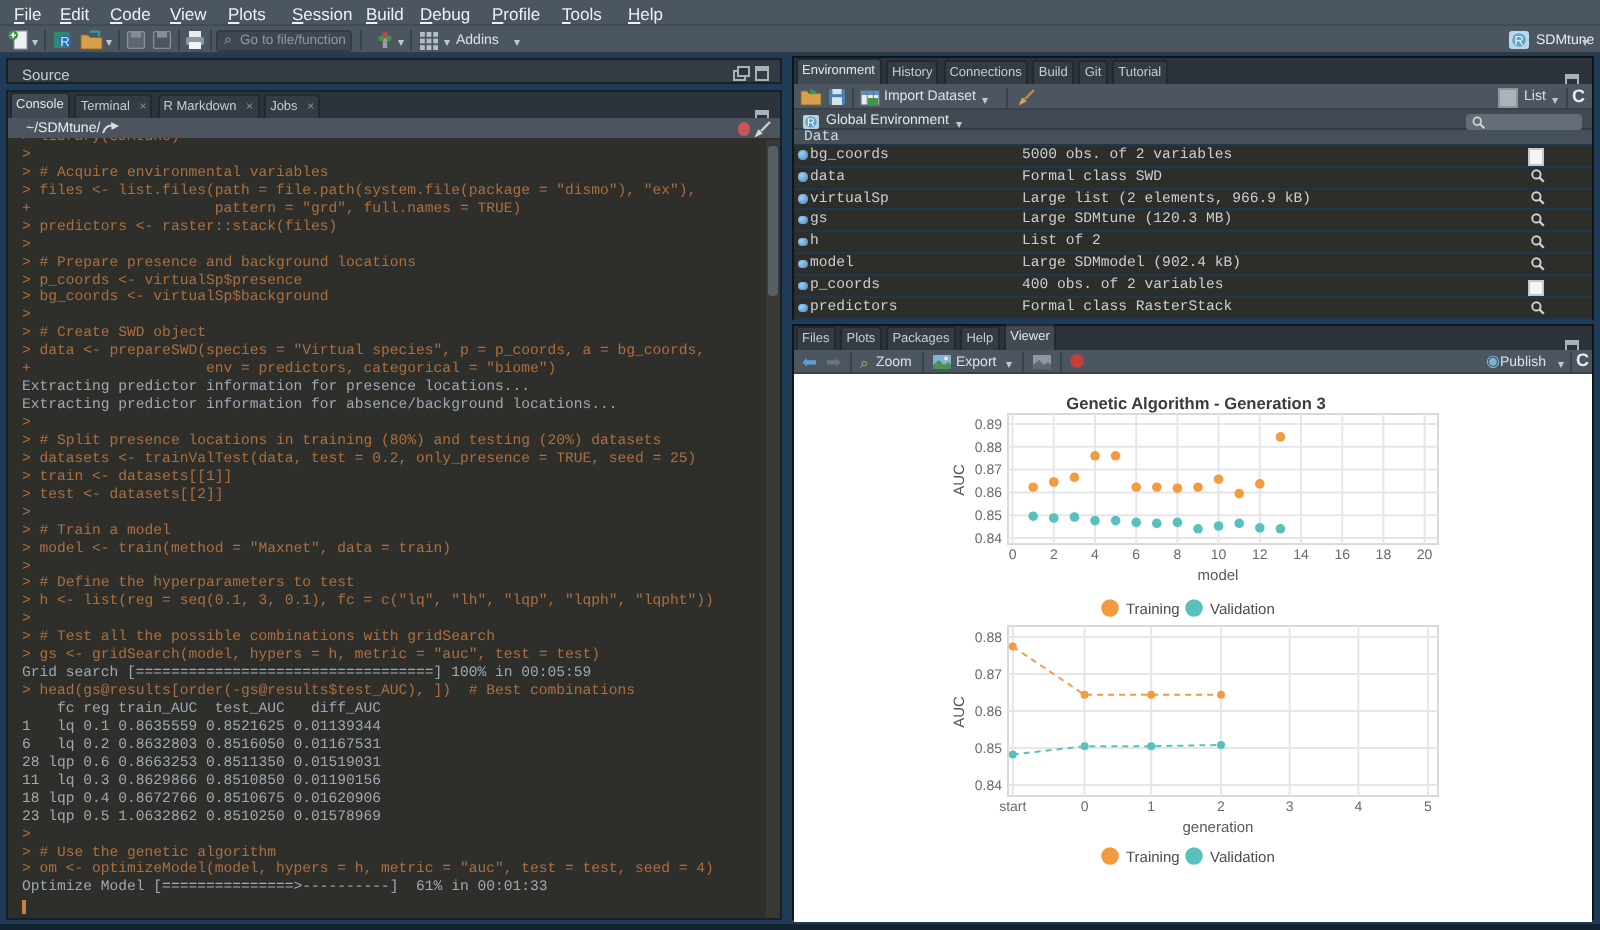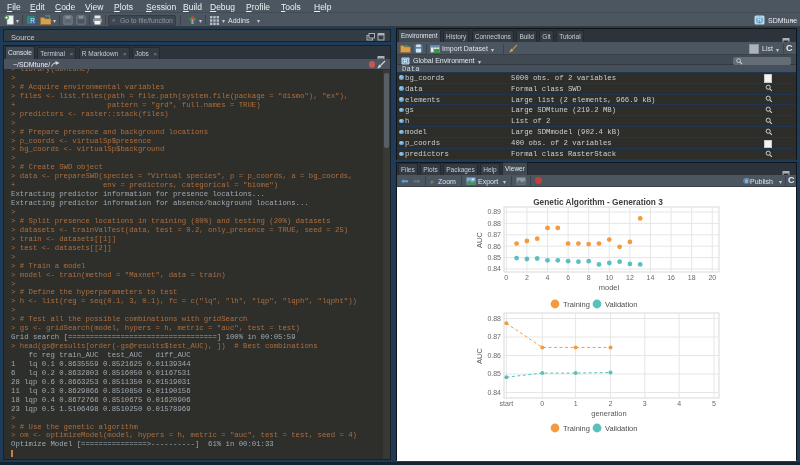--- a/index.html
+++ b/index.html
@@ -203,21 +203,21 @@
 <span class="ci">&gt; # Test all the possible combinations with gridSearch</span>
 <span class="ci">&gt; gs &lt;- gridSearch(model, hypers = h, metric = "auc", test = test)</span>
 <span class="co">Grid search [==================================] 100% in 00:05:59</span>
 <span class="ci">&gt; head(gs@results[order(-gs@results$test_AUC), ])  # Best combinations</span>
 <span class="co">    fc reg train_AUC  test_AUC   diff_AUC</span>
 <span class="co">1   lq 0.1 0.8635559 0.8521625 0.01139344</span>
 <span class="co">6   lq 0.2 0.8632803 0.8516050 0.01167531</span>
 <span class="co">28 lqp 0.6 0.8663253 0.8511350 0.01519031</span>
 <span class="co">11  lq 0.3 0.8629866 0.8510850 0.01190156</span>
 <span class="co">18 lqp 0.4 0.8672766 0.8510675 0.01620906</span>
-<span class="co">23 lqp 0.5 1.5106498 0.8510250 0.01578969</span>
+<span class="co">23 lqp 0.5 1.0632862 0.8510250 0.01578969</span>
 <span class="ci">&gt;</span>
 <span class="ci">&gt; # Use the genetic algorithm</span>
 <span class="ci">&gt; om &lt;- optimizeModel(model, hypers = h, metric = "auc", test = test, seed = 4)</span>
 <span class="co">Optimize Model [===============&gt;----------]  61% in 00:01:33</span>
 <span style="display:inline-block;width:2px;height:7px;background:#c97f45;margin-top:1px;"></span></pre>
     </div>
   <div id="cscroll" class="abs"></div>
   <div id="cthumb" class="abs"></div>
 </div>
 
@@ -296,31 +296,31 @@
         <span class="dot"></span>
         <span class="nm">data</span>
         <span class="vl">Formal class SWD</span>
         <svg class="mag" viewBox="0 0 10 10">
           <circle cx="4" cy="4" r="2.6" fill="none" stroke="#cdd3d8" stroke-width="1.2"></circle>
           <line x1="6" y1="6" x2="8.6" y2="8.6" stroke="#cdd3d8" stroke-width="1.4"></line>
         </svg>
       </div>
 <div class="erow mono" style="top:21.8px;">
         <span class="dot"></span>
-        <span class="nm">elements</span>
+        <span class="nm">virtualSp</span>
         <span class="vl">Large list (2 elements, 966.9 kB)</span>
         <svg class="mag" viewBox="0 0 10 10">
           <circle cx="4" cy="4" r="2.6" fill="none" stroke="#cdd3d8" stroke-width="1.2"></circle>
           <line x1="6" y1="6" x2="8.6" y2="8.6" stroke="#cdd3d8" stroke-width="1.4"></line>
         </svg>
       </div>
 <div class="erow mono" style="top:32.7px;">
         <span class="dot"></span>
         <span class="nm">gs</span>
-        <span class="vl">Large SDMtune (219.2 MB)</span>
+        <span class="vl">Large SDMtune (120.3 MB)</span>
         <svg class="mag" viewBox="0 0 10 10">
           <circle cx="4" cy="4" r="2.6" fill="none" stroke="#cdd3d8" stroke-width="1.2"></circle>
           <line x1="6" y1="6" x2="8.6" y2="8.6" stroke="#cdd3d8" stroke-width="1.4"></line>
         </svg>
       </div>
 <div class="erow mono" style="top:43.6px;">
         <span class="dot"></span>
         <span class="nm">h</span>
         <span class="vl">List of 2</span>
         <svg class="mag" viewBox="0 0 10 10">

